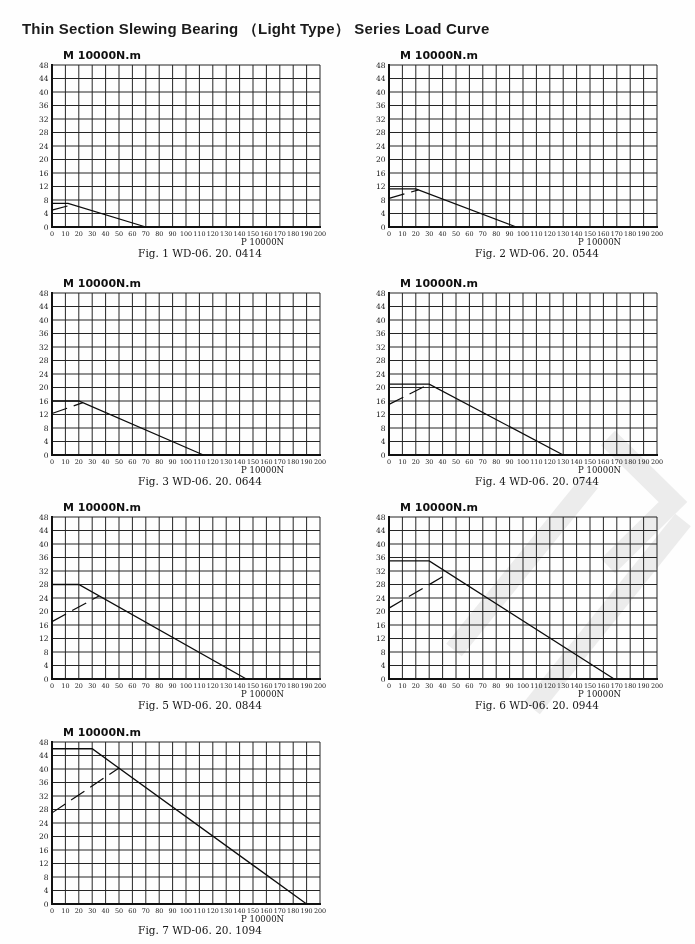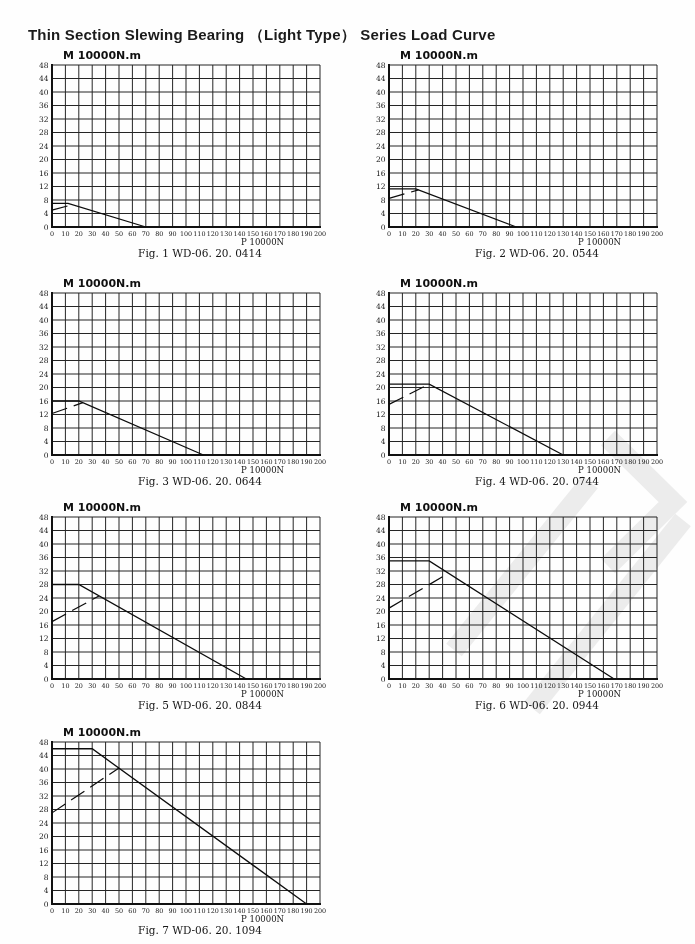--- a/index.html
+++ b/index.html
@@ -1,18 +1,18 @@
 <!DOCTYPE html>
 <html><head>
 <meta charset="utf-8">
 <style>
   html,body{margin:0;padding:0;background:#ffffff;}
   .page{position:relative;width:695px;height:944px;background:#fefefe;overflow:hidden;
         font-family:"Liberation Sans",sans-serif;}
-  .title{position:absolute;left:14px;top:12px;margin:14px;font-size:15px;font-weight:700;
+  .title{position:absolute;left:14px;top:12px;margin:8px;font-size:15px;font-weight:700;
          letter-spacing:.2px;color:#1b1b1b;font-family:"Liberation Sans",sans-serif;}
   .watermark{position:absolute;left:440px;top:420px;width:255px;height:310px;z-index:0;}
   .chart{position:absolute;margin:0;z-index:1;}
   svg{display:block;overflow:visible;}
   .gridline{stroke:#252525;stroke-width:1;}
   .axisline{stroke:#111;stroke-width:2;}
   .curve{fill:none;stroke:#0c0c0c;stroke-width:1.3;}
   .curve-b{fill:none;stroke:#0c0c0c;stroke-width:1.2;}
   .ytick{font-family:"DejaVu Serif",serif;font-size:7.5px;fill:#141414;}
   .xtick{font-family:"DejaVu Serif",serif;font-size:6.4px;fill:#141414;}

